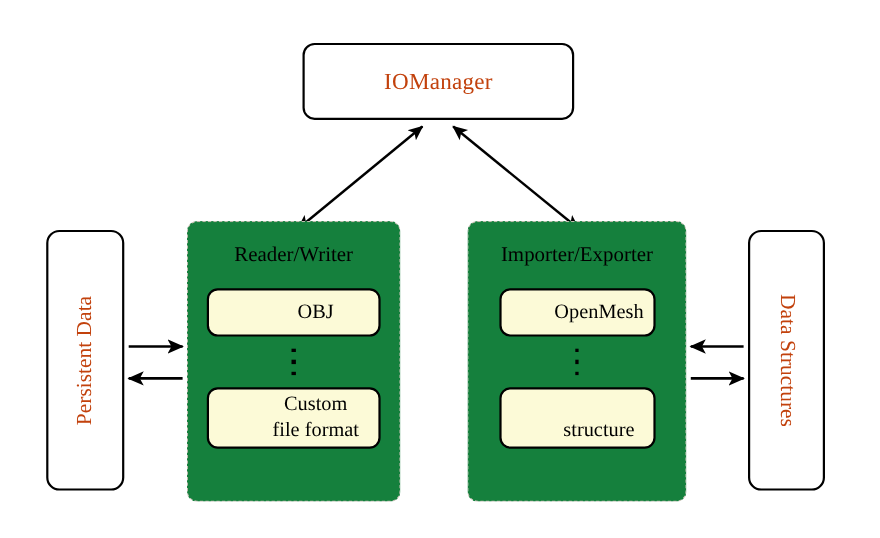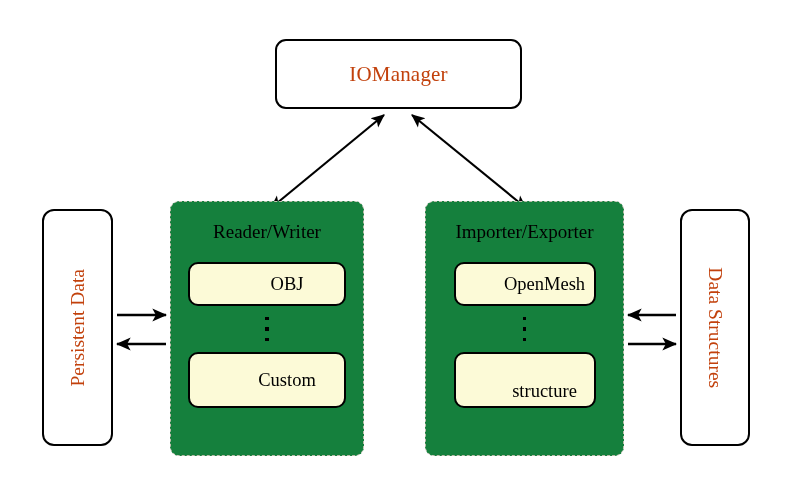--- a/index.html
+++ b/index.html
@@ -189,20 +189,21 @@
 
     <div class="vdots">
       <i></i>
       <i></i>
       <i></i>
     </div>
 
     <div class="leaf double">
       <span>
         <span>Custom</span><br>
+        <span>file format</span>
       </span>
     </div>
   </div>
 
   <div class="panel" id="panel-importer-exporter">
     <div class="panel-title">Importer/Exporter</div>
 
     <div class="leaf single">
       <span>OpenMesh</span>
     </div>

